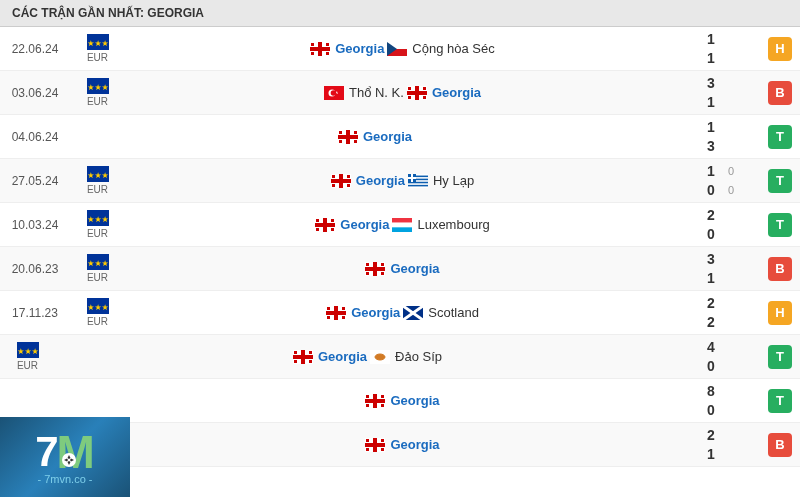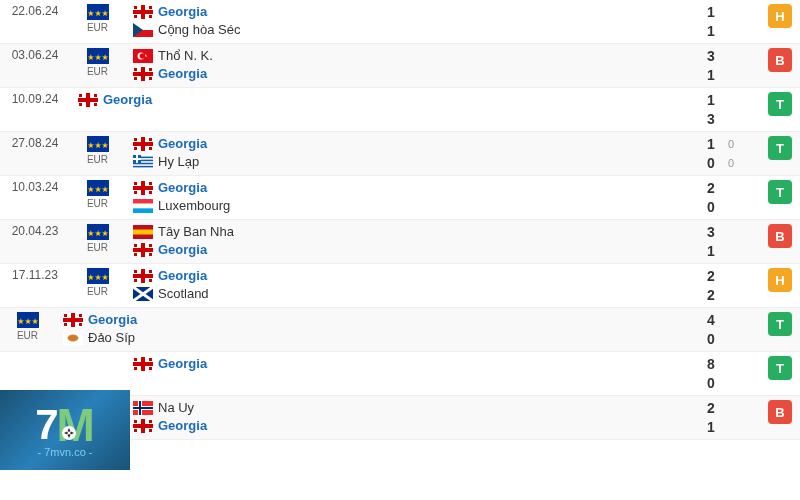--- a/index.html
+++ b/index.html
@@ -19,21 +19,21 @@
       color: #333;
       border-bottom: 1px solid #ccc;
     }
     .matches-container {
       overflow-y: auto;
       height: calc(500px - 30px);
       position: relative;
     }
     .match-group {
       display: flex;
-      align-items: flex-start;
+      align-items: center;
       border-bottom: 1px solid #eee;
       min-height: 44px;
     }
     .match-group:nth-child(odd) {
       background: #fff;
     }
     .match-group:nth-child(even) {
       background: #f9f9f9;
     }
     .date-col {
@@ -64,21 +64,20 @@
       justify-content: center;
     }
     .comp-label {
       font-size: 10px;
       color: #666;
       font-weight: normal;
     }
     .teams-col {
       flex: 1;
       display: flex;
-      flex-direction: column;
       justify-content: center;
       padding: 4px 8px;
       gap: 3px;
     }
     .team-row {
       display: flex;
       align-items: center;
       gap: 5px;
     }
     .team-flag {
@@ -163,20 +162,23 @@
       flex-direction: column;
       align-items: center;
       justify-content: center;
       z-index: 10;
     }
   </style>
 </head>
 <body>
 
 <div>
+  <div class="header">
+    <span>CÁC TRẬN GẦN NHẤT: GEORGIA</span>
+  </div>
   <div class="matches-container" id="matches-container" style="position: relative;">
 
   <div class="match-group">
     <div class="date-col">22.06.24</div>
     <div class="competition-col">
       <div class="comp-flag">
             <svg width="22" height="16" viewBox="0 0 22 16">
               <rect width="22" height="16" fill="#003399"></rect>
               <text x="11" y="12" text-anchor="middle" font-size="8" fill="#ffcc00">★★★</text>
             </svg>
@@ -269,21 +271,21 @@
       <div class="score-row">
         <span class="score-main">1</span>
         <span class="score-extra"></span>
       </div>
     </div>
     <div class="result-col">
       <div class="result-badge badge-b">B</div>
     </div>
   </div>
       <div class="match-group">
-    <div class="date-col">10.09.24</div>
+    <div class="date-col">04.06.24</div>
     <div class="teams-col">
       <div class="team-row">
         <span class="team-flag">
               <svg width="20" height="14" viewBox="0 0 20 14">
                 <rect width="20" height="14" fill="white"></rect>
                 <rect x="8" y="0" width="4" height="14" fill="#cc0000"></rect>
                 <rect x="0" y="5" width="20" height="4" fill="#cc0000"></rect>
                 <rect x="1" y="1" width="3" height="3" fill="#cc0000"></rect>
                 <rect x="16" y="1" width="3" height="3" fill="#cc0000"></rect>
                 <rect x="1" y="10" width="3" height="3" fill="#cc0000"></rect>
@@ -301,21 +303,21 @@
       <div class="score-row">
         <span class="score-main">3</span>
         <span class="score-extra"></span>
       </div>
     </div>
     <div class="result-col">
       <div class="result-badge badge-t">T</div>
     </div>
   </div>
       <div class="match-group">
-    <div class="date-col">27.08.24</div>
+    <div class="date-col">27.05.24</div>
     <div class="competition-col">
       <div class="comp-flag">
             <svg width="22" height="16" viewBox="0 0 22 16">
               <rect width="22" height="16" fill="#003399"></rect>
               <text x="11" y="12" text-anchor="middle" font-size="8" fill="#ffcc00">★★★</text>
             </svg>
           </div>
       <div class="comp-label">EUR</div>
     </div>
     <div class="teams-col">
@@ -409,45 +411,34 @@
       <div class="score-row">
         <span class="score-main">0</span>
         <span class="score-extra"></span>
       </div>
     </div>
     <div class="result-col">
       <div class="result-badge badge-t">T</div>
     </div>
   </div>
       <div class="match-group">
-    <div class="date-col">20.04.23</div>
+    <div class="date-col">20.06.23</div>
     <div class="competition-col">
       <div class="comp-flag">
             <svg width="22" height="16" viewBox="0 0 22 16">
               <rect width="22" height="16" fill="#003399"></rect>
               <text x="11" y="12" text-anchor="middle" font-size="8" fill="#ffcc00">★★★</text>
             </svg>
           </div>
       <div class="comp-label">EUR</div>
     </div>
     <div class="teams-col">
       <div class="team-row">
         <span class="team-flag">
               <svg width="20" height="14" viewBox="0 0 20 14">
-                <rect width="20" height="14" fill="#c60b1e"></rect>
-                <rect y="3" width="20" height="8" fill="#ffc400"></rect>
-                <rect y="3" width="20" height="1.5" fill="#c60b1e"></rect>
-                <rect y="9.5" width="20" height="1.5" fill="#c60b1e"></rect>
-              </svg>
-            </span>
-        <span class="team-name ">Tây Ban Nha</span>
-      </div>
-      <div class="team-row">
-        <span class="team-flag">
-              <svg width="20" height="14" viewBox="0 0 20 14">
                 <rect width="20" height="14" fill="white"></rect>
                 <rect x="8" y="0" width="4" height="14" fill="#cc0000"></rect>
                 <rect x="0" y="5" width="20" height="4" fill="#cc0000"></rect>
                 <rect x="1" y="1" width="3" height="3" fill="#cc0000"></rect>
                 <rect x="16" y="1" width="3" height="3" fill="#cc0000"></rect>
                 <rect x="1" y="10" width="3" height="3" fill="#cc0000"></rect>
                 <rect x="16" y="10" width="3" height="3" fill="#cc0000"></rect>
               </svg>
             </span>
         <span class="team-name georgia">Georgia</span>
@@ -603,32 +594,20 @@
       <div class="result-badge badge-t">T</div>
     </div>
   </div>
       <div class="match-group">
     <div class="date-col"></div>
     <div class="competition-col">
       <div class="comp-flag"></div>
       <div class="comp-label"></div>
     </div>
     <div class="teams-col">
-      <div class="team-row">
-        <span class="team-flag">
-              <svg width="20" height="14" viewBox="0 0 20 14">
-                <rect width="20" height="14" fill="#ef2b2d"></rect>
-                <rect x="5" y="0" width="4" height="14" fill="white"></rect>
-                <rect x="0" y="5" width="20" height="4" fill="white"></rect>
-                <rect x="6" y="0" width="2" height="14" fill="#002868"></rect>
-                <rect x="0" y="6" width="20" height="2" fill="#002868"></rect>
-              </svg>
-            </span>
-        <span class="team-name ">Na Uy</span>
-      </div>
       <div class="team-row">
         <span class="team-flag">
               <svg width="20" height="14" viewBox="0 0 20 14">
                 <rect width="20" height="14" fill="white"></rect>
                 <rect x="8" y="0" width="4" height="14" fill="#cc0000"></rect>
                 <rect x="0" y="5" width="20" height="4" fill="#cc0000"></rect>
                 <rect x="1" y="1" width="3" height="3" fill="#cc0000"></rect>
                 <rect x="16" y="1" width="3" height="3" fill="#cc0000"></rect>
                 <rect x="1" y="10" width="3" height="3" fill="#cc0000"></rect>
                 <rect x="16" y="10" width="3" height="3" fill="#cc0000"></rect>

